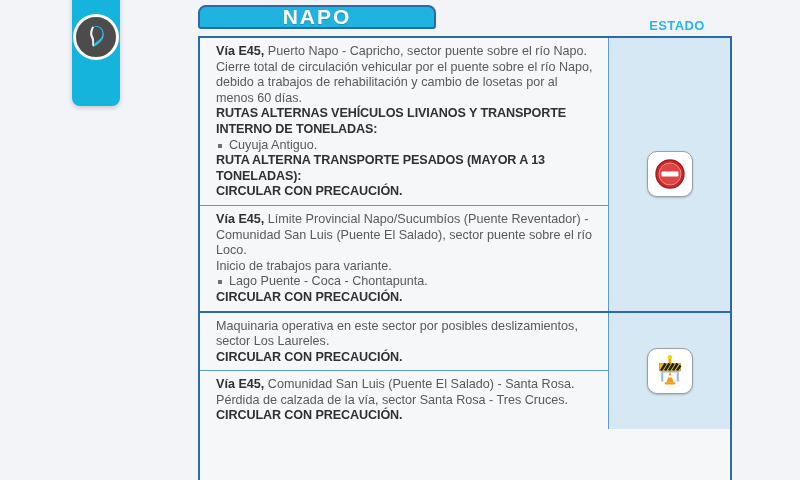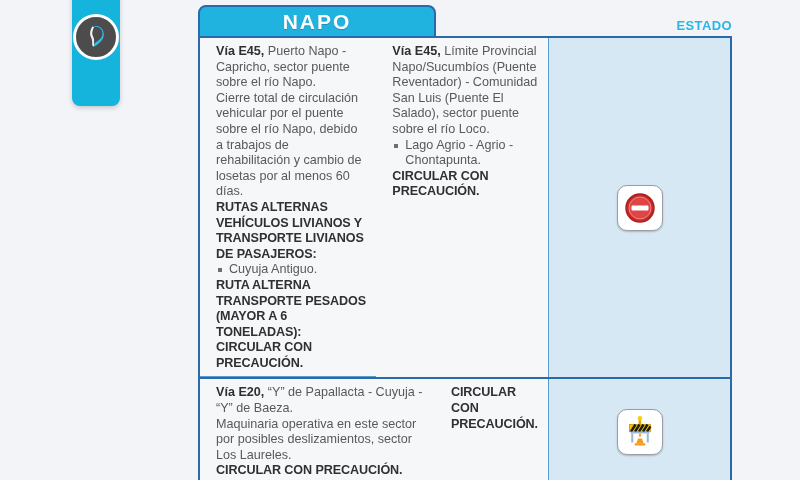--- a/index.html
+++ b/index.html
@@ -52,35 +52,35 @@
     align-items: center;
     justify-content: center;
   }
 
   
   #estado-header {
     position: absolute;
     left: 622px;
     top: 18px;
     width: 110px;
-    text-align: right;
+    text-align: center;
     color: #29b6e8;
     font-size: 13px;
     font-weight: bold;
     letter-spacing: 0.4px;
     font-family: "Liberation Sans", sans-serif;
   }
 
   
   #province-title {
     position: absolute;
     left: 198px;
     top: 5px;
     width: 238px;
-    height: 33px;
+    height: 24px;
     background: #21b3e0;
     border: 2px solid #2b6aa8;
     border-radius: 8px 8px 3px 3px;
     box-sizing: border-box;
     color: #ffffff;
     font-size: 21px;
     font-weight: bold;
     letter-spacing: 2px;
     display: flex;
     align-items: center;
@@ -108,24 +108,24 @@
 
   .group-row {
     display: flex;
     align-items: stretch;
     border-bottom: 2px solid #2b6aa8;
     flex: none;
   }
   .group-row:last-child { border-bottom: none; }
 
   .group-incidents {
-    width: 348px;
-    box-sizing: border-box;
-    display: flex;
-    flex-direction: row;
+    width: 408px;
+    box-sizing: border-box;
+    display: flex;
+    flex-direction: column;
   }
 
   .incident {
     padding: 6px 10px 5px 16px;
     border-bottom: 1.5px solid #5b9bd0;
     box-sizing: border-box;
   }
   .incident:last-child { border-bottom: none; }
 
   .line {
@@ -196,51 +196,53 @@
 <div id="estado-header">ESTADO</div>
 
 <div id="province-title">NAPO</div>
 
 <div id="table-panel">
     <div class="group-row">
       <div class="group-incidents">
         <div class="incident">
           <div class="line"><span class="via">Vía E45,</span><span> Puerto Napo - Capricho, sector puente sobre el río Napo.</span></div>
           <div class="line">Cierre total de circulación vehicular por el puente sobre el río Napo, debido a trabajos de rehabilitación y cambio de losetas por al menos 60 días.</div>
-          <div class="line strong">RUTAS ALTERNAS VEHÍCULOS LIVIANOS Y TRANSPORTE LIVIANOS DE PASAJEROS:</div>
+          <div class="line strong">RUTAS ALTERNAS VEHÍCULOS LIVIANOS Y TRANSPORTE INTERNO DE TONELADAS:</div>
           <div class="line bullet">Cuyuja Antiguo.</div>
-          <div class="line strong">RUTA ALTERNA TRANSPORTE PESADOS (MAYOR A 6 TONELADAS):</div>
+          <div class="line strong">RUTA ALTERNA TRANSPORTE PESADOS (MAYOR A 13 TONELADAS):</div>
           <div class="line strong">CIRCULAR CON PRECAUCIÓN.</div>
         </div>
         <div class="incident">
           <div class="line"><span class="via">Vía E45,</span><span> Límite Provincial Napo/Sucumbíos (Puente Reventador) - Comunidad San Luis (Puente El Salado), sector puente sobre el río Loco.</span></div>
-          <div class="line bullet">Lago Agrio - Agrio - Chontapunta.</div>
+          <div class="line">Inicio de trabajos para variante.</div>
+          <div class="line bullet">Lago Puente - Coca - Chontapunta.</div>
           <div class="line strong">CIRCULAR CON PRECAUCIÓN.</div>
         </div>
       </div>
       <div class="estado-cell">
         <div class="status-chip">
           <svg width="34" height="34" viewBox="0 0 34 34" aria-hidden="true">
             <circle cx="17" cy="17" r="14" fill="#c92828"></circle>
             <circle cx="17" cy="17" r="14" fill="none" stroke="#a81d1d" stroke-width="1.4"></circle>
             <circle cx="17" cy="17" r="11" fill="#e04545"></circle>
             <circle cx="17" cy="17" r="11" fill="none" stroke="#f08a8a" stroke-width="1"></circle>
             <rect x="8.5" y="14.4" width="17" height="5.2" rx="1" fill="#ffffff"></rect>
           </svg>
         </div>
       </div>
     </div>
     <div class="group-row">
       <div class="group-incidents">
         <div class="incident">
-          <div class="line"><span class="via">Vía E20,</span><span> “Y” de Papallacta - Cuyuja - “Y” de Baeza.</span></div>
           <div class="line">Maquinaria operativa en este sector por posibles deslizamientos, sector Los Laureles.</div>
           <div class="line strong">CIRCULAR CON PRECAUCIÓN.</div>
         </div>
         <div class="incident">
+          <div class="line"><span class="via">Vía E45,</span><span> Comunidad San Luis (Puente El Salado) - Santa Rosa.</span></div>
+          <div class="line">Pérdida de calzada de la vía, sector Santa Rosa - Tres Cruces.</div>
           <div class="line strong">CIRCULAR CON PRECAUCIÓN.</div>
         </div>
       </div>
       <div class="estado-cell">
         <div class="status-chip">
           <svg width="36" height="34" viewBox="0 0 36 34" aria-hidden="true">
             <rect x="16.6" y="3.5" width="2.6" height="6" fill="#f0a400"></rect>
             <circle cx="17.9" cy="3.2" r="2.2" fill="#f7d000"></circle>
             <rect x="7.5" y="9.5" width="21" height="7.2" fill="#f2c300" stroke="#c79b00" stroke-width="0.8"></rect>
             <path d="M9 16.7 L13.5 9.5 M13 16.7 L17.5 9.5 M17 16.7 L21.5 9.5 M21 16.7 L25.5 9.5 M25 16.7 L28.5 11.3" stroke="#1d1d1b" stroke-width="2.4"></path>

